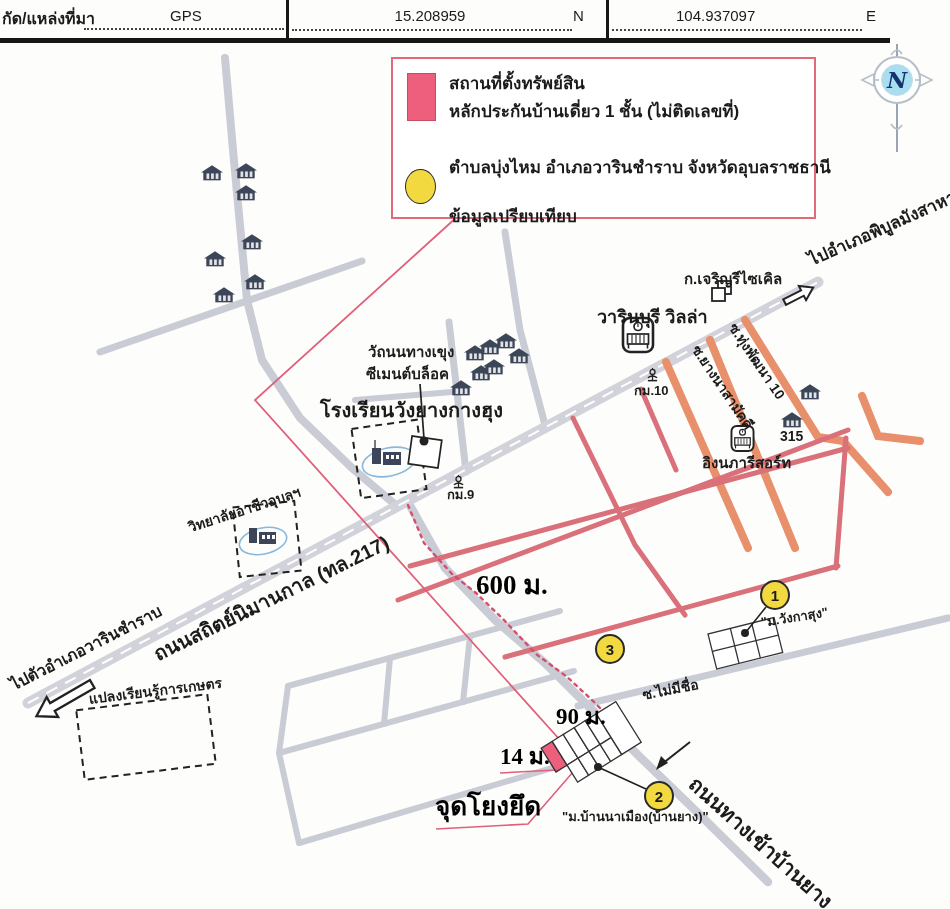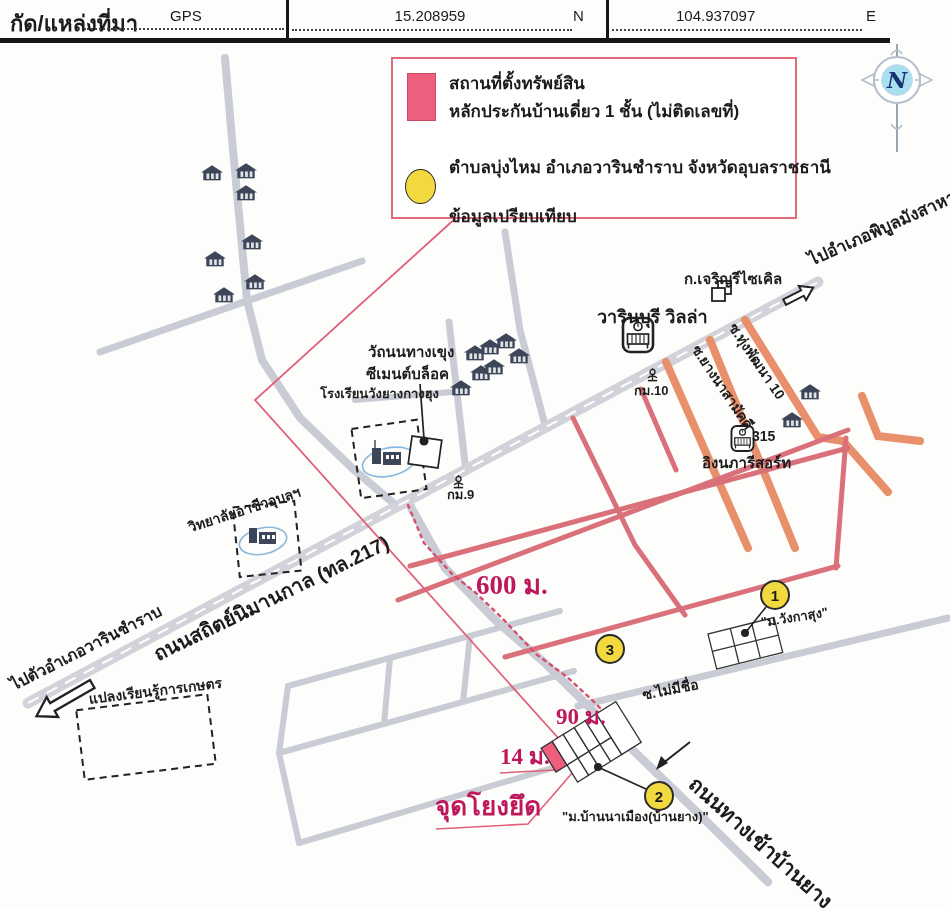--- a/index.html
+++ b/index.html
@@ -1,37 +1,37 @@
 <!DOCTYPE html>
 <html><head>
 <meta charset="utf-8">
 <style>
   html,body{margin:0;padding:0;background:#ffffff;}
   #canvas{position:relative;width:950px;height:909px;background:#fdfdfb;overflow:hidden;
           font-family:"Liberation Sans",sans-serif;color:#1b1b1b;}
   svg{position:absolute;left:0;top:0;z-index:1;}
   .lbl{position:absolute;white-space:nowrap;z-index:5;font-weight:bold;line-height:1.15;}
-  .pink{color:#be185d;font-family:"Liberation Serif",serif;}
+  .pink{color:#000000;font-family:"Liberation Serif",serif;}
   .hdr-txt{position:absolute;top:7px;font-size:15px;z-index:9;}
   .dots{position:absolute;border-bottom:2.5px dotted #444;height:0;z-index:9;}
   .vdiv{position:absolute;top:0;width:2.5px;height:38px;background:#161616;z-index:9;}
   .comp{position:absolute;width:26px;height:26px;border-radius:50%;background:#f2d93f;
         border:2px solid #2a2a2a;display:flex;align-items:center;justify-content:center;
         font-weight:bold;font-size:15px;z-index:6;}
   #legend{position:absolute;left:391px;top:57px;width:402px;height:158px;border:2px solid #e0697a;
-          background:#fff;z-index:8;}
+          background:#fff;z-index:8;padding-left:19px;}
   #legend .ln{position:absolute;left:56px;font-size:17px;font-weight:600;white-space:nowrap;}
 </style>
 </head>
 <body>
 
 <div id="canvas">
 
   <div>
-    <div class="hdr-txt" style="left:2px;top:6px;font-size:22px;font-weight:bold;margin-left:8px;">กัด/แหล่งที่มา</div>
+    <div class="hdr-txt" style="left:2px;top:6px;font-size:16px;font-weight:bold;">กัด/แหล่งที่มา</div>
     <div class="hdr-txt" style="left:170px;">GPS</div>
     <div class="hdr-txt" style="left:370px;width:120px;text-align:center;">15.208959</div>
     <div class="hdr-txt" style="left:573px;">N</div>
     <div class="hdr-txt" style="left:676px;width:120px;">104.937097</div>
     <div class="hdr-txt" style="left:866px;">E</div>
     <div class="dots" style="left:84px;top:28px;width:200px;"></div>
     <div class="dots" style="left:292px;top:29px;width:280px;"></div>
     <div class="dots" style="left:612px;top:29px;width:250px;"></div>
     <div class="vdiv" style="left:286px;"></div>
     <div class="vdiv" style="left:606px;"></div>
@@ -235,25 +235,25 @@
     </g>
   </svg>
 
   <div class="lbl" style="left:806px;top:252px;font-size:17px;transform:rotate(-24deg);transform-origin:0 0;">ไปอำเภอพิบูลมังสาหาร</div>
   <div class="lbl" style="left:684px;top:270px;font-size:15px;">ก.เจริญรีไซเคิล</div>
   <div class="lbl" style="left:597px;top:307px;font-size:18px;">วารินบุรี วิลล่า</div>
   <div class="lbl" style="left:634px;top:384px;font-size:13px;">กม.10</div>
   <div class="lbl" style="left:447px;top:488px;font-size:13px;">กม.9</div>
   <div class="lbl" style="left:702px;top:342px;font-size:14px;transform:rotate(56deg);transform-origin:0 0;">ซ.ยางนาสามัคคี</div>
   <div class="lbl" style="left:739px;top:320px;font-size:14px;transform:rotate(56deg);transform-origin:0 0;">ซ.ทุ่งพัฒนา 10</div>
-  <div class="lbl" style="left:752px;top:428px;font-size:14px;font-weight:600;">315</div>
+  <div class="lbl" style="left:780px;top:428px;font-size:14px;font-weight:600;">315</div>
   <div class="lbl" style="left:702px;top:454px;font-size:15px;">อิงนภารีสอร์ท</div>
   <div class="lbl" style="left:368px;top:343px;font-size:15px;">วัถนนทางเขุง</div>
   <div class="lbl" style="left:366px;top:365px;font-size:15px;">ซีเมนต์บล็อค</div>
-  <div class="lbl" style="left:320px;top:388px;font-size:13px;font-family:Liberation Mono, monospace;">โรงเรียนวังยางกางฮุง</div>
+  <div class="lbl" style="left:320px;top:399px;font-size:20px;">โรงเรียนวังยางกางฮุง</div>
   <div class="lbl" style="left:186px;top:520px;font-size:14px;transform:rotate(-18deg);transform-origin:0 0;">วิทยาลัยอาชีวอุบลฯ</div>
   <div class="lbl" style="left:150px;top:645px;font-size:20px;transform:rotate(-26deg);transform-origin:0 0;">ถนนสถิตย์นิมานกาล (ทล.217)</div>
   <div class="lbl" style="left:8px;top:678px;font-size:16px;transform:rotate(-27deg);transform-origin:0 0;">ไปตัวอำเภอวารินชำราบ</div>
   <div class="lbl" style="left:88px;top:691px;font-size:14px;transform:rotate(-7deg);transform-origin:0 0;">แปลงเรียนรู้การเกษตร</div>
   <div class="lbl" style="left:641px;top:687px;font-size:14px;transform:rotate(-11deg);transform-origin:0 0;">ซ.ไม่มีชื่อ</div>
   <div class="lbl" style="left:700px;top:772px;font-size:21px;transform:rotate(42deg);transform-origin:0 0;">ถนนทางเข้าบ้านยาง</div>
   <div class="lbl" style="left:760px;top:616px;font-size:13px;transform:rotate(-9deg);transform-origin:0 0;">"ม.วังกาสุง"</div>
   <div class="lbl" style="left:562px;top:810px;font-size:13px;">"ม.บ้านนาเมือง(บ้านยาง)"</div>
 
   <div class="lbl pink" style="left:476px;top:570px;font-size:27px;">600 ม.</div>

